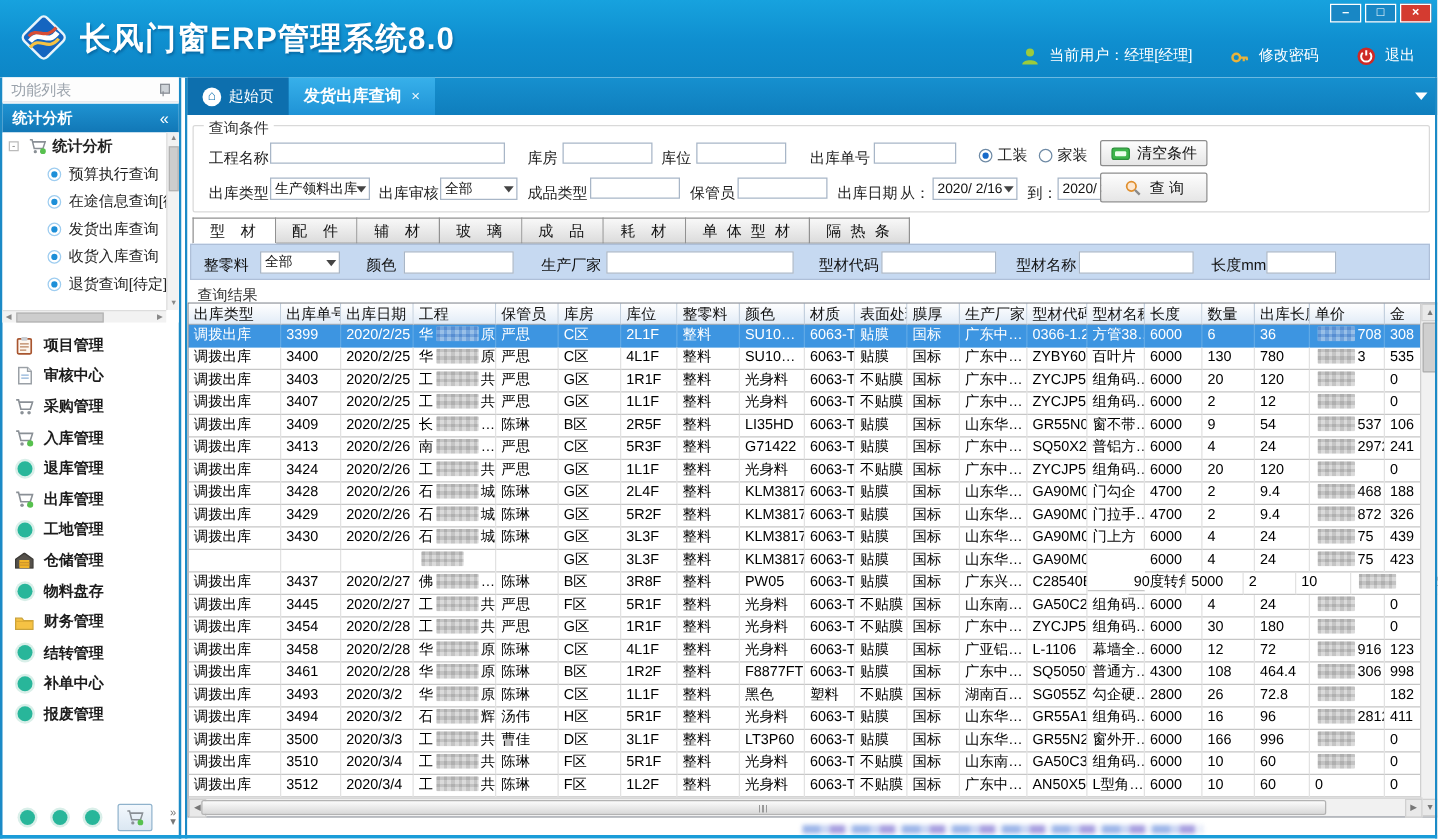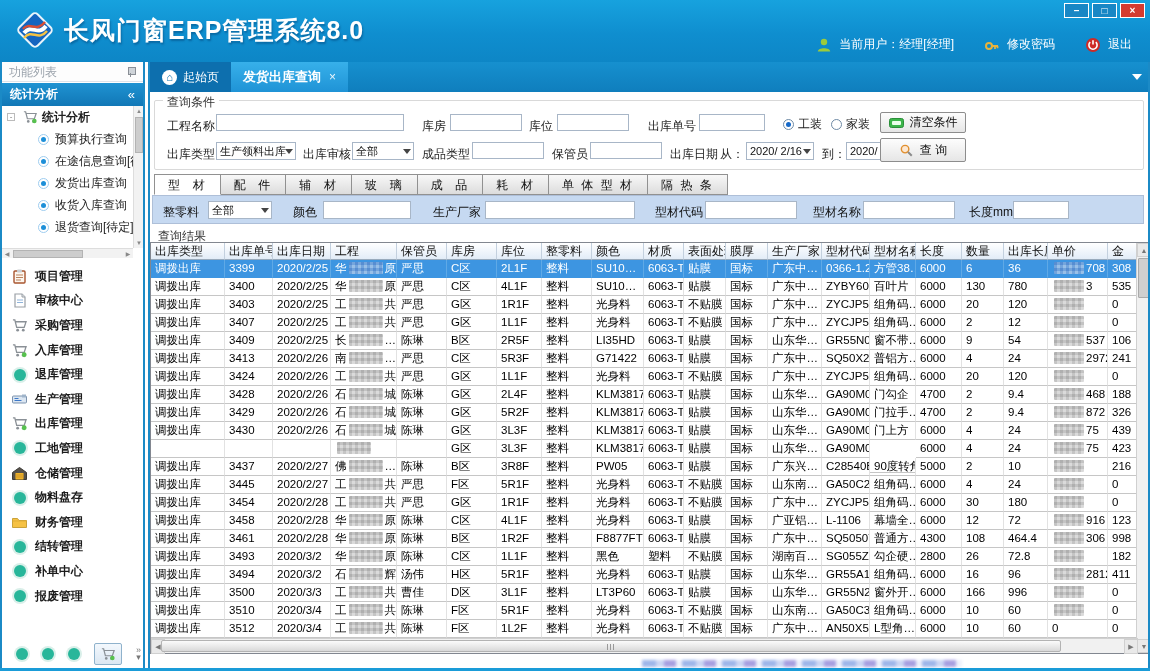--- a/index.html
+++ b/index.html
@@ -259,30 +259,20 @@
           <span class="mlabel">入库管理</span>
         </div>
         <div class="mitem">
           <span class="mic">
             <span class="ic-circle"></span>
           </span>
           <span class="mlabel">退库管理</span>
         </div>
         <div class="mitem">
           <span class="mic">
-            <svg width="15" height="10" viewBox="0 0 15 10">
-              <rect x="0.5" y="2" width="14" height="7" rx="1" fill="#dbe6f2" stroke="#7d93ad"></rect>
-              <path d="M2.5 4.5h4M2.5 6.5h7" stroke="#3c78c8" stroke-width="1.2"></path>
-              <rect x="10" y="0.5" width="4" height="3" fill="#9fb4ca"></rect>
-            </svg>
-          </span>
-          <span class="mlabel">生产管理</span>
-        </div>
-        <div class="mitem">
-          <span class="mic">
             <svg width="15" height="15" viewBox="0 0 16 16">
               <path d="M1 2h2l2 8h8l2-6H4" fill="none" stroke="#8a9096" stroke-width="1.4"></path>
               <circle cx="6" cy="13" r="1.5" fill="#8a9096"></circle>
               <circle cx="12" cy="13" r="1.5" fill="#8a9096"></circle>
               <circle cx="13" cy="12.5" r="2.6" fill="#57c14e"></circle>
             </svg>
           </span>
           <span class="mlabel">出库管理</span>
         </div>
         <div class="mitem">
@@ -717,21 +707,21 @@
               <div class="gcell" style="width: 50px;">陈琳</div>
               <div class="gcell" style="width: 50px;">B区</div>
               <div class="gcell" style="width: 45px;">3R8F</div>
               <div class="gcell" style="width: 50px;">整料</div>
               <div class="gcell" style="width: 52px;">PW05</div>
               <div class="gcell" style="width: 40px;">6063-T5</div>
               <div class="gcell" style="width: 42px;">贴膜</div>
               <div class="gcell" style="width: 42px;">国标</div>
               <div class="gcell" style="width: 54px;">广东兴…</div>
               <div class="gcell" style="width: 48px;">C28540B</div>
-              <div class="gcell" style="width: 46px;">90度转角</div>
+              <div class="gcell" style="width: 46px; margin-left: 33px;">90度转角</div>
               <div class="gcell" style="width: 46px;">5000</div>
               <div class="gcell" style="width: 42px;">2</div>
               <div class="gcell" style="width: 44px;">10</div>
               <div class="gcell" style="width: 60px;"><span class="censor pc"></span><span></span></div>
               <div class="gcell" style="width: 30px;">216</div>
             </div>
             <div class="grow">
               <div class="gcell" style="width: 74px;">调拨出库</div>
               <div class="gcell" style="width: 48px;">3445</div>
               <div class="gcell" style="width: 58px;">2020/2/27</div>

